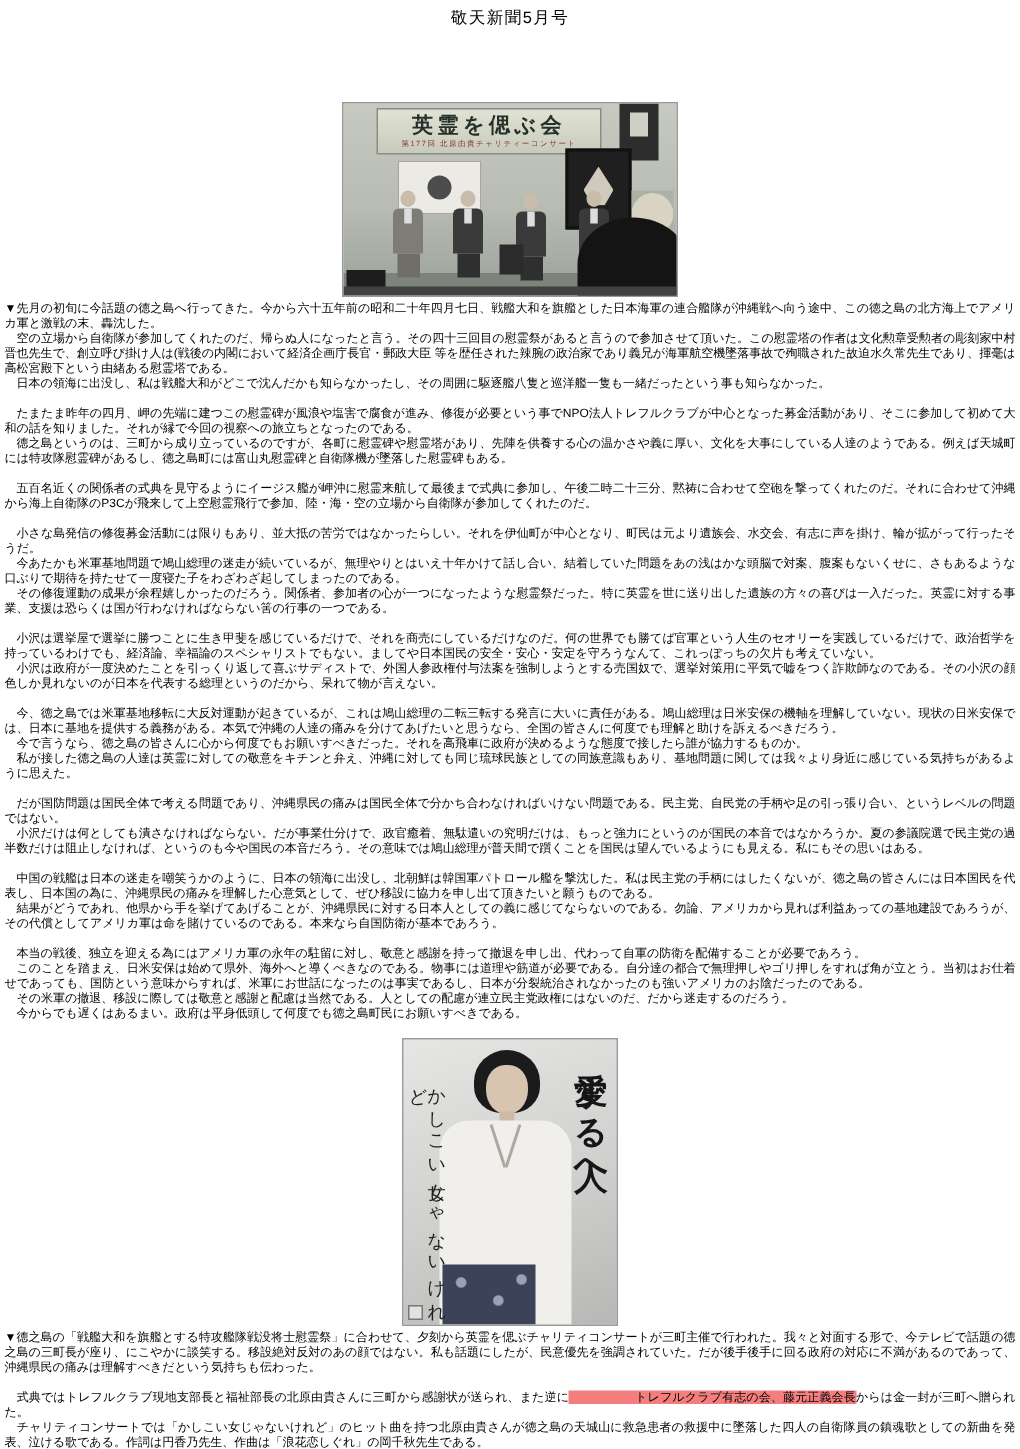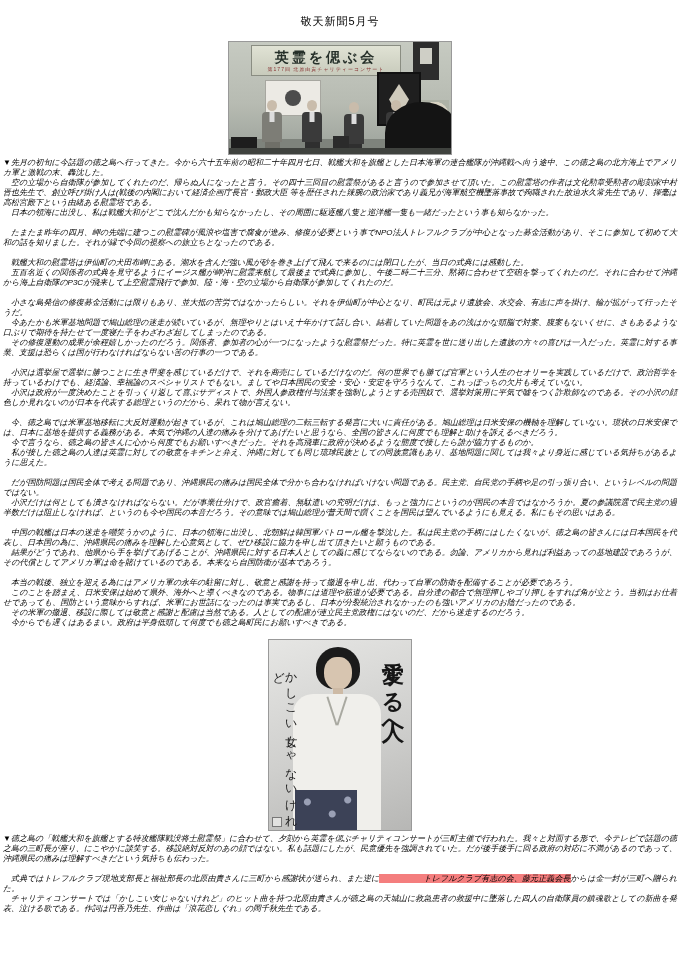--- a/index.html
+++ b/index.html
@@ -15,42 +15,42 @@
   .title {
     text-align:center;
     font-size:14px;
     font-weight:bold;
     padding-top:11px;
     letter-spacing:1px;
   }
   .subtitle {
     text-align:center;
     font-size:11px;
-    margin-top:14px;
+    margin-top:4px;
     letter-spacing:1px;
   }
 
   
   .body-text {
     margin-top:4px;
     font-size:8px;
     line-height:10px;
     text-align:justify;
   }
-  .section { margin:0;font-style:italic; }
+  .section { margin:0; }
   .section + .section { margin-top:10px; }
   .para { }
   .hl { background:#f47e7e;padding-left:44px; }
 
   
   .photo-wrap { display:flex; justify-content:center; margin-top:13px; }
   .photo1 {
-    position:relative; width:222px; height:112px;
+    position:relative; width:222px; height:128px;
     background:linear-gradient(180deg,#c6cac1 0%,#b7bbb2 55%,#9ba19a 100%);
-    overflow:hidden; outline:1px solid #999;
+    overflow:hidden; outline:1px solid #999;margin-top:37px;
   }
   .stage-floor { position:absolute; bottom:0; left:0; right:0; height:15px; background:#7e837c; }
   .stage-edge { position:absolute; bottom:0; left:0; right:0; height:6px; background:#3f423e; }
   .banner {
     position:absolute; top:3px; left:22px; width:150px; height:31px;
     background:linear-gradient(180deg,#e0e2d4,#c8cbbc);
     border:1px solid #8a8d82;
     display:flex; flex-direction:column; align-items:center; justify-content:center;
   }
   .banner-title { font-size:14px; font-weight:bold; letter-spacing:3px; color:#26302a; line-height:1; white-space:nowrap; }
@@ -178,23 +178,23 @@
   </div>
 
   <div id="body-a" class="body-text">
       <div class="section">
         <div class="para"><span>▼先月の初旬に今話題の徳之島へ行ってきた。今から六十五年前の昭和二十年四月七日、戦艦大和を旗艦とした日本海軍の連合艦隊が沖縄戦へ向う途中、この徳之島の北方海上でアメリカ軍と激戦の末、轟沈した。</span></div>
         <div class="para"><span>　空の立場から自衛隊が参加してくれたのだ、帰らぬ人になったと言う。その四十三回目の慰霊祭があると言うので参加させて頂いた。この慰霊塔の作者は文化勲章受勲者の彫刻家中村晋也先生で、創立呼び掛け人は(戦後の内閣において経済企画庁長官・郵政大臣 等を歴任された辣腕の政治家であり義兄が海軍航空機墜落事故で殉職された故迫水久常先生であり、揮毫は高松宮殿下という由緒ある慰霊塔である。</span></div>
         <div class="para"><span>　日本の領海に出没し、私は戦艦大和がどこで沈んだかも知らなかったし、その周囲に駆逐艦八隻と巡洋艦一隻も一緒だったという事も知らなかった。</span></div>
       </div>
       <div class="section">
         <div class="para"><span>　たまたま昨年の四月、岬の先端に建つこの慰霊碑が風浪や塩害で腐食が進み、修復が必要という事でNPO法人トレフルクラブが中心となった募金活動があり、そこに参加して初めて大和の話を知りました。それが縁で今回の視察への旅立ちとなったのである。</span></div>
-      </div>
-      <div class="section">
-        <div class="para"><span>　戦艦大和の慰霊塔は伊仙町の犬田布岬にある。潮水を含んだ強い風が砂を巻き上げて飛んで来るのには閉口したが、当日の式典には感動した。</span></div>
+        <div class="para"><span>　徳之島というのは、三町から成り立っているのですが、各町に慰霊碑や慰霊塔があり、先陣を供養する心の温かさや義に厚い、文化を大事にしている人達のようである。例えば天城町には特攻隊慰霊碑があるし、徳之島町には富山丸慰霊碑と自衛隊機が墜落した慰霊碑もある。</span></div>
+      </div>
+      <div class="section">
         <div class="para"><span>　五百名近くの関係者の式典を見守るようにイージス艦が岬沖に慰霊来航して最後まで式典に参加し、午後二時二十三分、黙祷に合わせて空砲を撃ってくれたのだ。それに合わせて沖縄から海上自衛隊のP3Cが飛来して上空慰霊飛行で参加、陸・海・空の立場から自衛隊が参加してくれたのだ。</span></div>
       </div>
       <div class="section">
         <div class="para"><span>　小さな島発信の修復募金活動には限りもあり、並大抵の苦労ではなかったらしい。それを伊仙町が中心となり、町民は元より遺族会、水交会、有志に声を掛け、輪が拡がって行ったそうだ。</span></div>
         <div class="para"><span>　今あたかも米軍基地問題で鳩山総理の迷走が続いているが、無理やりとはいえ十年かけて話し合い、結着していた問題をあの浅はかな頭脳で対案、腹案もないくせに、さもあるような口ぶりで期待を持たせて一度寝た子をわざわざ起してしまったのである。</span></div>
         <div class="para"><span>　その修復運動の成果が余程嬉しかったのだろう。関係者、参加者の心が一つになったような慰霊祭だった。特に英霊を世に送り出した遺族の方々の喜びは一入だった。英霊に対する事業、支援は恐らくは国が行わなければならない筈の行事の一つである。</span></div>
       </div>
       <div class="section">
         <div class="para"><span>　小沢は選挙屋で選挙に勝つことに生き甲斐を感じているだけで、それを商売にしているだけなのだ。何の世界でも勝てば官軍という人生のセオリーを実践しているだけで、政治哲学を持っているわけでも、経済論、幸福論のスペシャリストでもない。ましてや日本国民の安全・安心・安定を守ろうなんて、これっぽっちの欠片も考えていない。</span></div>
         <div class="para"><span>　小沢は政府が一度決めたことを引っくり返して喜ぶサディストで、外国人参政権付与法案を強制しようとする売国奴で、選挙対策用に平気で嘘をつく詐欺師なのである。その小沢の顔色しか見れないのが日本を代表する総理というのだから、呆れて物が言えない。</span></div>

